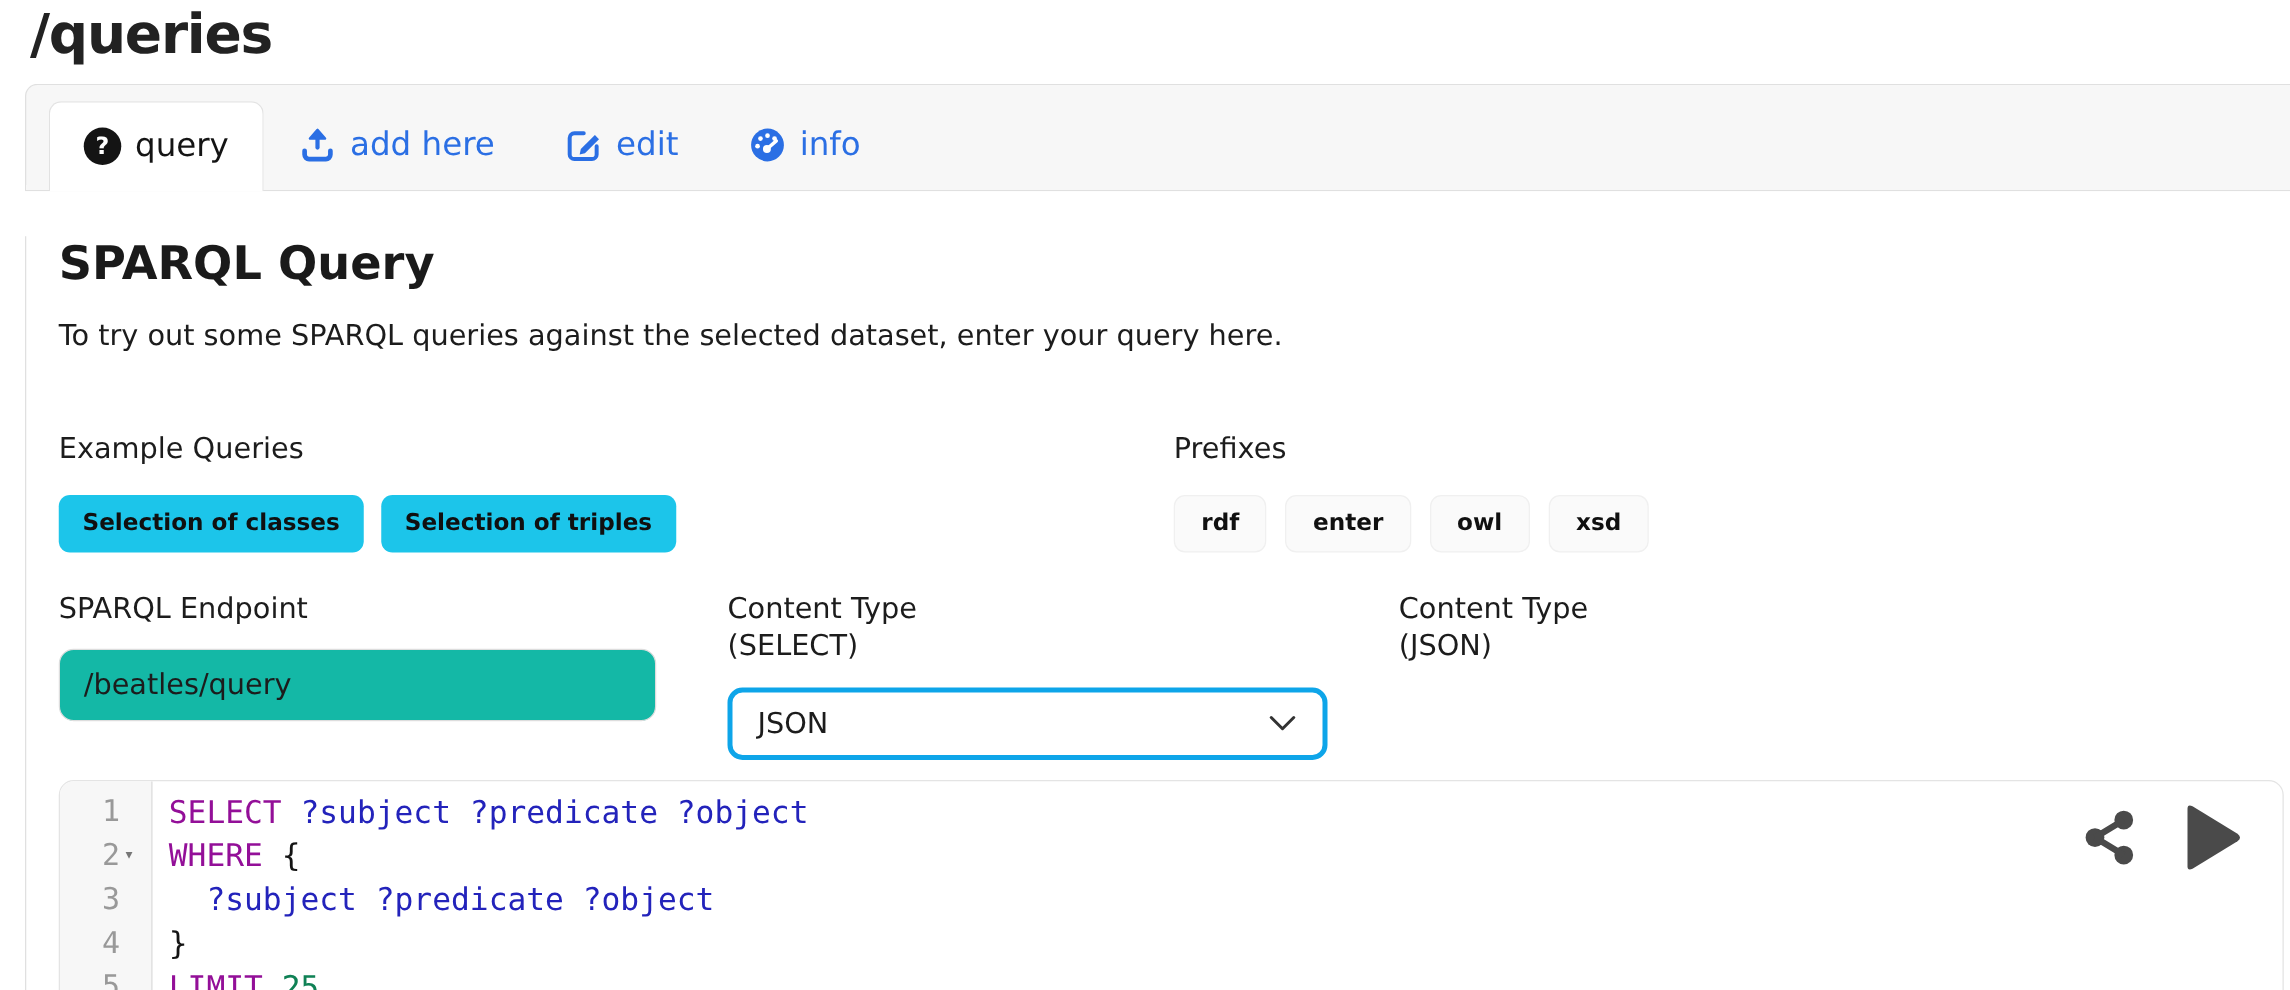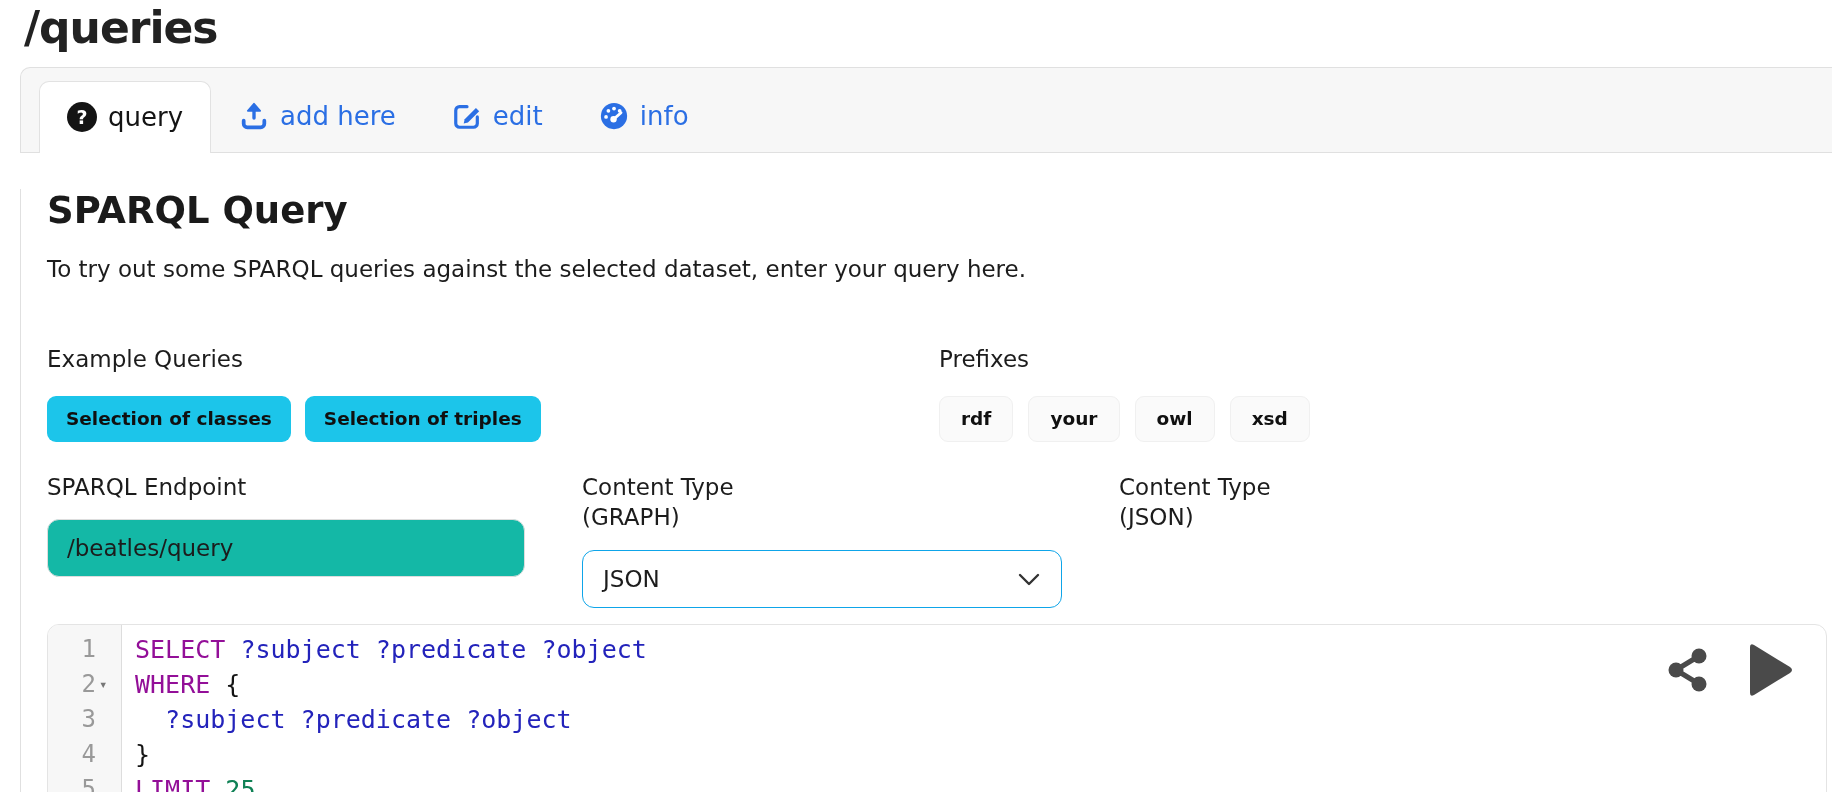--- a/index.html
+++ b/index.html
@@ -67,21 +67,21 @@
   .col-ct-graph { width:455px; }
   .field-label { font-size:23px; line-height:1.32; color:#1c1c1c; }
   .text-input {
     width:100%; height:58px; margin-top:17px;
     border:1px solid #ddd; border-radius:12px;
     font-family:inherit; font-size:23px; color:#1c1c1c;
     padding:0 19px; background:#14b8a6; outline:none;
   }
   .select-box {
     height:58px; margin-top:17px;
-    border:1px solid #0ea5e9; border-radius:12px; background:#fff;
+    border:4px solid #0ea5e9; border-radius:12px; background:#fff;
     display:flex; align-items:center; justify-content:space-between;
     font-size:23px; color:#1c1c1c; padding:0 20px; cursor:pointer;
   }
 
   .editor-wrap {
     position:relative; margin-top:16px; margin-right:5px;
     border:1px solid #e4e4e4; border-radius:12px;
     height:330px; overflow:hidden; background:#fff;
   }
   .editor { display:flex; height:100%; cursor:text; }
@@ -170,38 +170,38 @@
         <div class="subhead">Example Queries</div>
         <div class="btn-row">
           <button class="btn-cyan">Selection of classes</button>
           <button class="btn-cyan">Selection of triples</button>
         </div>
       </div>
       <div class="prefixes-block">
         <div class="subhead">Prefixes</div>
         <div class="chip-row">
           <button class="chip">rdf</button>
-          <button class="chip">your</button>
+          <button class="chip">enter</button>
           <button class="chip">owl</button>
           <button class="chip">xsd</button>
         </div>
       </div>
     </div>
 
     <div class="form-row">
 
       <div class="col-endpoint">
         <div class="field-label">SPARQL Endpoint</div>
         <input class="text-input" type="text" value="/beatles/query" style="">
       </div>
 
       <div class="col-ct-select">
         <div class="field-label">
           <div>Content Type</div>
-          <div>(GRAPH)</div>
+          <div>(SELECT)</div>
         </div>
         <div class="select-box">
           <span>JSON</span>
           <span>
             <svg width="24" height="15" viewBox="0 0 24 15">
               <polyline points="3,3 12,12 21,3" fill="none" stroke="#333" stroke-width="2.4" stroke-linecap="round" stroke-linejoin="round"></polyline>
             </svg>
           </span>
         </div>
       </div>

